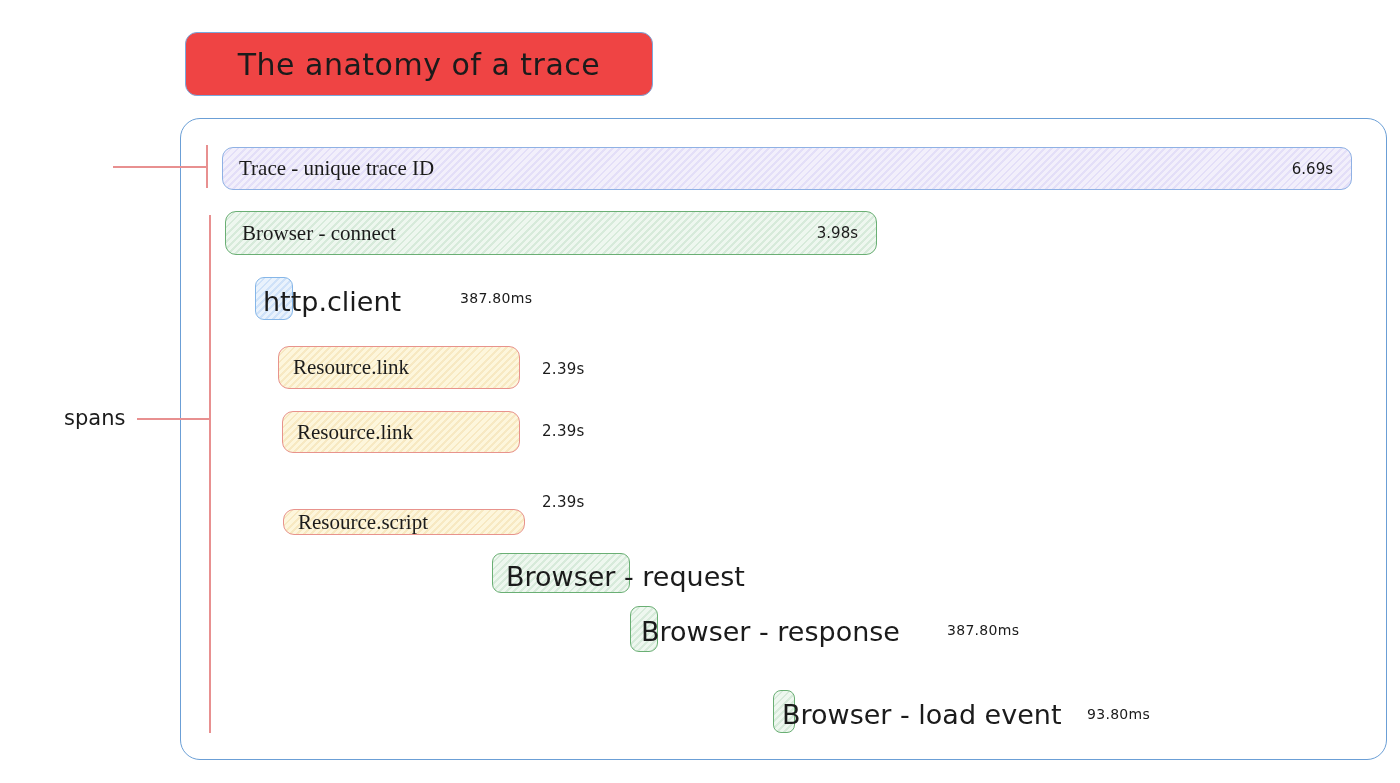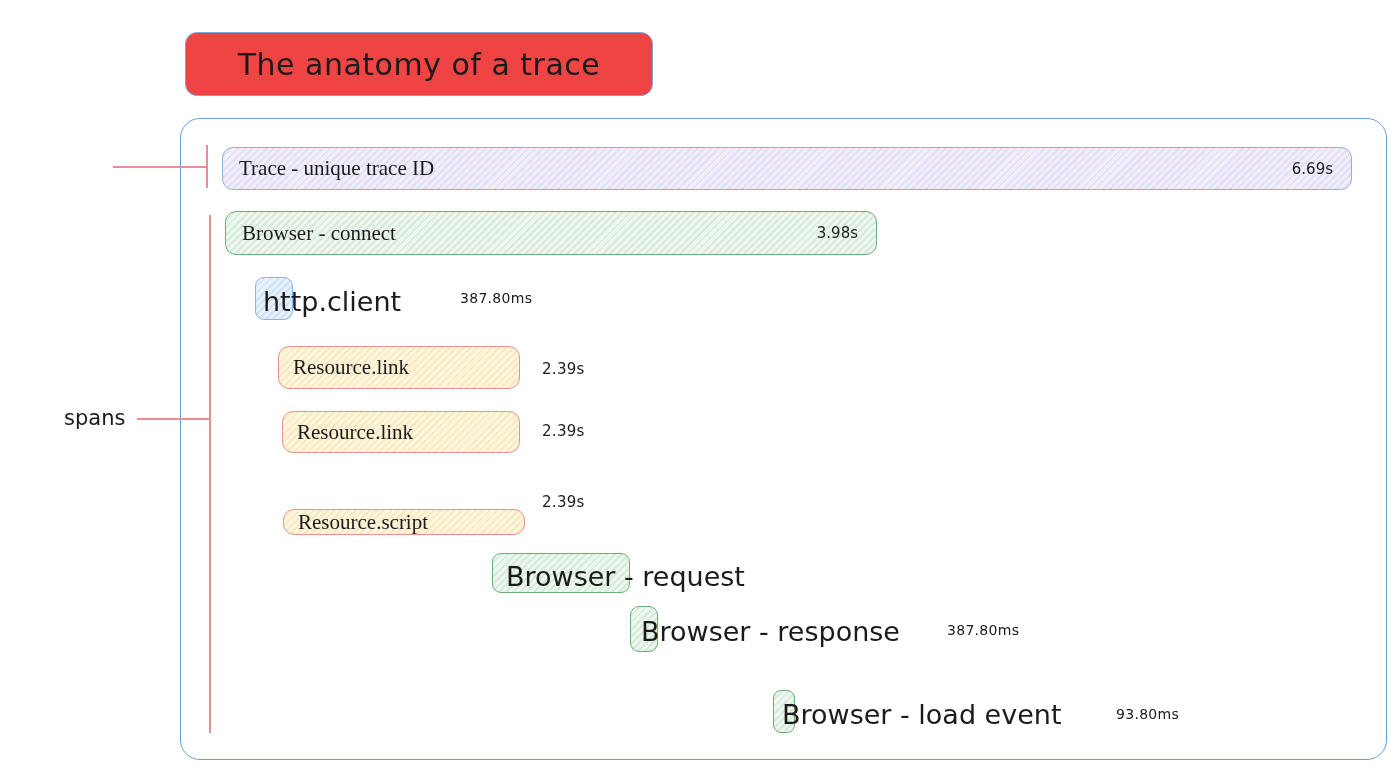--- a/index.html
+++ b/index.html
@@ -108,21 +108,21 @@
     position: absolute;
     font-size: 14px;
     white-space: nowrap;
     letter-spacing: 0.3px;
   }
   #dur-http     { left: 460px; top: 290px; }
   #dur-link1    { left: 542px; top: 360px; font-size: 15px; }
   #dur-link2    { left: 542px; top: 422px; font-size: 15px; }
   #dur-script   { left: 542px; top: 493px; font-size: 15px; }
   #dur-response { left: 947px; top: 622px; }
-  #dur-load     { left: 1116px; top: 706px; }
+  #dur-load     { left: 1087px; top: 706px; }
 
   
   .annotation-text {
     position: absolute;
     font-size: 21px;
     line-height: 29px;
     white-space: pre-line;
   }
   #trace-annotation { left: 28px; top: 144px; }
   #spans-annotation { left: 64px; top: 404px; }

